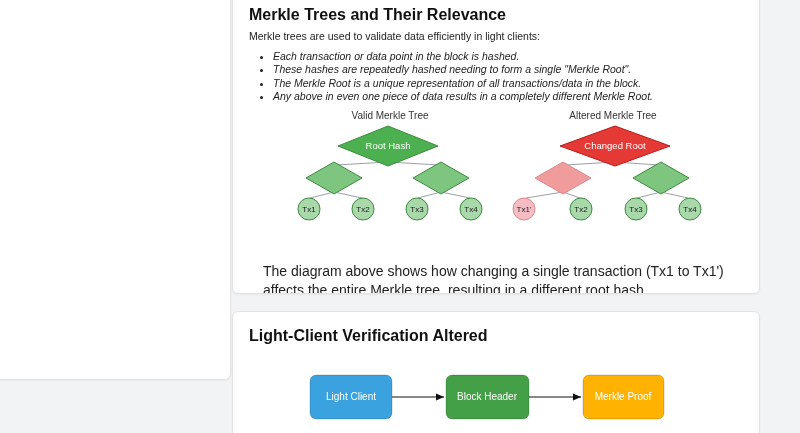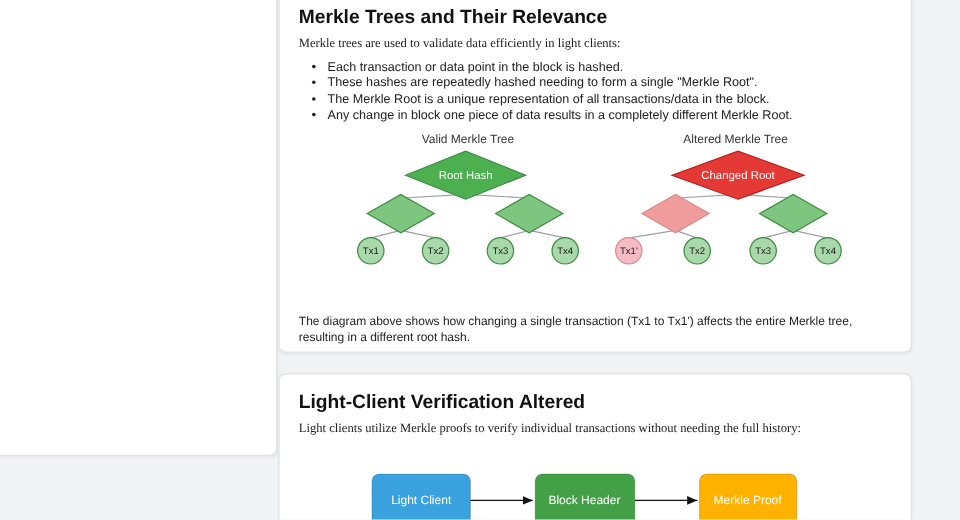--- a/index.html
+++ b/index.html
@@ -16,25 +16,25 @@
     overflow:hidden;
   }
   .left-fragment{
     position:absolute;left:-10px;top:-10px;width:239px;height:388px;
     background:#fff;border:1px solid #e2e2e2;border-radius:6px;
     box-shadow:0 1px 2px rgba(0,0,0,0.05);
   }
   .card1{left:232px;top:-10px;width:528px;height:304px;}
   .card2{left:232px;top:311px;width:528px;height:170px;}
   h1{font-size:16px;font-weight:600;color:#111;margin:0 0 6px 0;line-height:1.2;}
-  p.intro{font-size:10.5px;margin:0 0 6px 0;line-height:1.3;color:#222;font-family:Liberation Serif, serif;}
+  p.intro{font-size:10.5px;margin:0 0 6px 0;line-height:1.3;color:#222;}
   ul.bullets{margin:6px 0 0 0;padding-left:24px;font-size:10.5px;line-height:1.18;color:#222;}
-  ul.bullets li{margin:0 0 1px 0;}
+  ul.bullets li{margin:0 0 1px 0;font-style:italic;}
   .tree-svg{display:block;margin:6px 0 0 0;}
-  .caption{font-size:10px;color:#222;margin:28px 0 0 0;line-height:1.3;}
+  .caption{font-size:14px;color:#222;margin:28px 0 0 14px;line-height:1.3;}
   
   .edge{stroke:#9aa0a6;stroke-width:1;}
   .stroke-green{stroke:#3d8b40;stroke-width:1;}
   .stroke-red{stroke:#b71c1c;stroke-width:1;}
   .stroke-pink{stroke:#d98a8a;stroke-width:1;}
   .tree-title{font-size:10px;fill:#333;text-anchor:middle;}
   .node-label-light{font-size:9.5px;fill:#ffffff;text-anchor:middle;}
   .leaf-label{font-size:8px;fill:#1a1a1a;text-anchor:middle;}
   .flow-stroke{stroke:rgba(0,0,0,0.18);stroke-width:1;}
   .flow-label{font-size:10px;fill:#ffffff;text-anchor:middle;}
@@ -47,21 +47,21 @@
 
   <div class="left-fragment"></div>
 
   <div class="card card1">
     <h1>Merkle Trees and Their Relevance</h1>
     <p class="intro">Merkle trees are used to validate data efficiently in light clients:</p>
     <ul class="bullets">
       <li>Each transaction or data point in the block is hashed.</li>
       <li>These hashes are repeatedly hashed needing to form a single "Merkle Root".</li>
       <li>The Merkle Root is a unique representation of all transactions/data in the block.</li>
-      <li>Any change in block one piece of data results in a completely different Merkle Root.</li>
+      <li>Any above in even one piece of data results in a completely different Merkle Root.</li>
     </ul>
 
     <svg class="tree-svg" width="520" height="126" viewBox="0 0 520 126">
 
       <g>
         <text class="tree-title" x="141" y="11">Valid Merkle Tree</text>
         <line class="edge" x1="139" y1="54" x2="87" y2="57"></line>
         <line class="edge" x1="139" y1="54" x2="190" y2="57"></line>
         <line class="edge" x1="85" y1="84" x2="61" y2="90"></line>
         <line class="edge" x1="85" y1="84" x2="113" y2="90"></line>
@@ -102,21 +102,20 @@
         <circle class="stroke-green" cx="441" cy="101" r="11" fill="#a9d8aa"></circle>
         <text class="leaf-label" x="441" y="104">Tx4</text>
       </g>
     </svg>
 
     <p class="caption">The diagram above shows how changing a single transaction (Tx1 to Tx1') affects the entire Merkle tree, resulting in a different root hash.</p>
   </div>
 
   <div class="card card2">
     <h1>Light-Client Verification Altered</h1>
-    <p class="intro">Light clients utilize Merkle proofs to verify individual transactions without needing the full history:</p>
 
     <svg width="500" height="70" viewBox="0 0 500 70" style="display:block;margin-top:20px;">
       <defs>
         <marker id="arrowhead" markerWidth="8" markerHeight="6" refX="7" refY="3" orient="auto">
           <path d="M0,0 L7,3 L0,6 Z" fill="#111"></path>
         </marker>
       </defs>
       <line class="flow-arrow" x1="143" y1="32" x2="195" y2="32" marker-end="url(#arrowhead)"></line>
       <line class="flow-arrow" x1="280" y1="32" x2="332" y2="32" marker-end="url(#arrowhead)"></line>
       <rect class="flow-stroke" x="61" y="10" width="82" height="44" rx="6" fill="#3aa2de"></rect>

